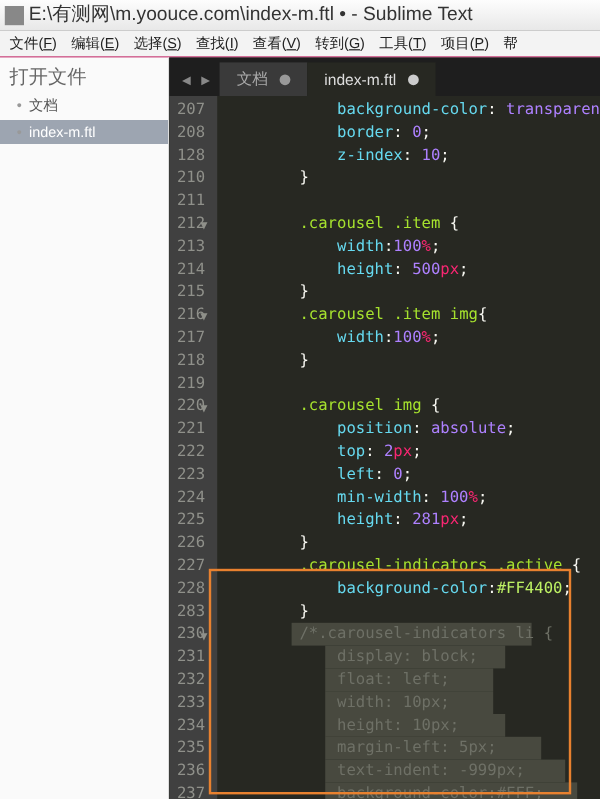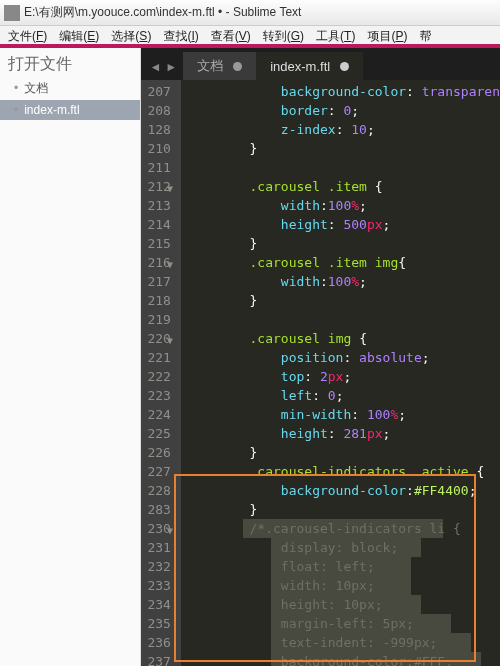--- a/index.html
+++ b/index.html
@@ -1,20 +1,20 @@
 <!DOCTYPE html>
 <html><head>
 <meta charset="utf-8">
 <style>
 * { margin: 0; padding: 0; box-sizing: border-box; }
 body { font-family: "Microsoft YaHei", sans-serif; font-size: 12px; background: #fff; width: 500px; height: 666px; overflow: hidden; }
 .titlebar { height: 26px; background: linear-gradient(#fdfdfd, #e8e8e8); border-bottom: 1px solid #ccc; display: flex; align-items: center; padding: 0 4px; gap: 4px; }
 .titlebar .app-icon { width: 16px; height: 16px; background: #888; }
-.titlebar .title { font-size: 12px; color: #333; }
-.menubar { height: 22px; background: #f3f3f3; border-bottom: 4px solid #be185d; display: flex; padding: 0 2px; }
+.titlebar .title { font-size: 16px; color: #333; }
+.menubar { height: 22px; background: #f3f3f3; border-bottom: 1px solid #be185d; display: flex; align-items: center; padding: 0 2px; }
 .menu-item { padding: 2px 6px; font-size: 12px; color: #222; cursor: default; }
 .menu-item u { text-decoration: underline; }
 .main { display: flex; height: calc(666px - 26px - 22px); }
 .sidebar { width: 152px; background: #fafafa; border-right: 1px solid #ddd; }
 .sidebar-header { padding: 6px 8px 2px; color: #666; font-size: 16px; }
 .side-item { padding: 3px 8px 3px 14px; color: #555; font-size: 12px; }
 .side-item.bullet::before { content: "•"; margin-right: 6px; color: #999; }
 .side-item.selected { background: #9da5b1; color: #fff; }
 .editor-area { flex: 1; background: #2b2b2b; display: flex; flex-direction: column; position: relative; }
 .tabbar { height: 32px; background: #1e1e1e; display: flex; align-items: flex-end; padding-left: 8px; }

